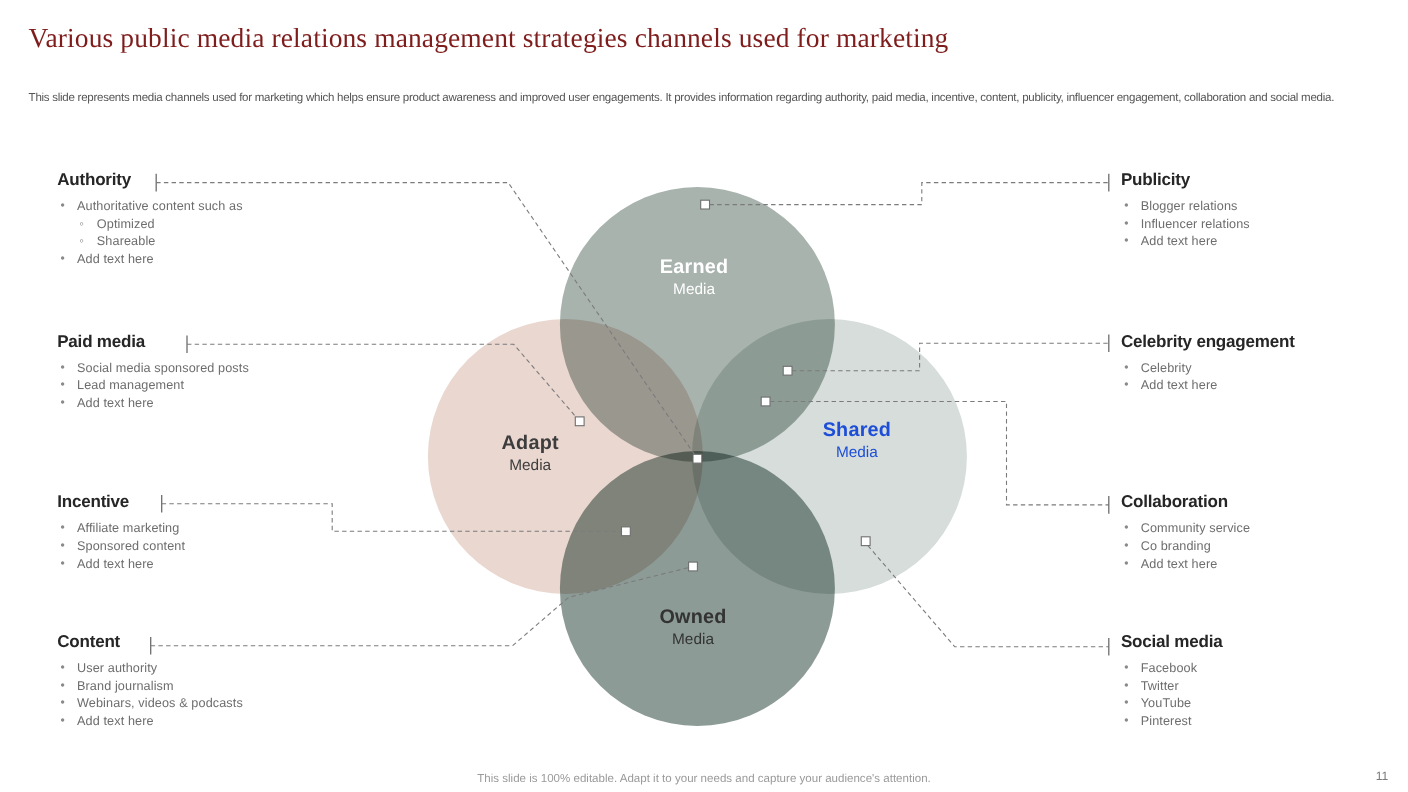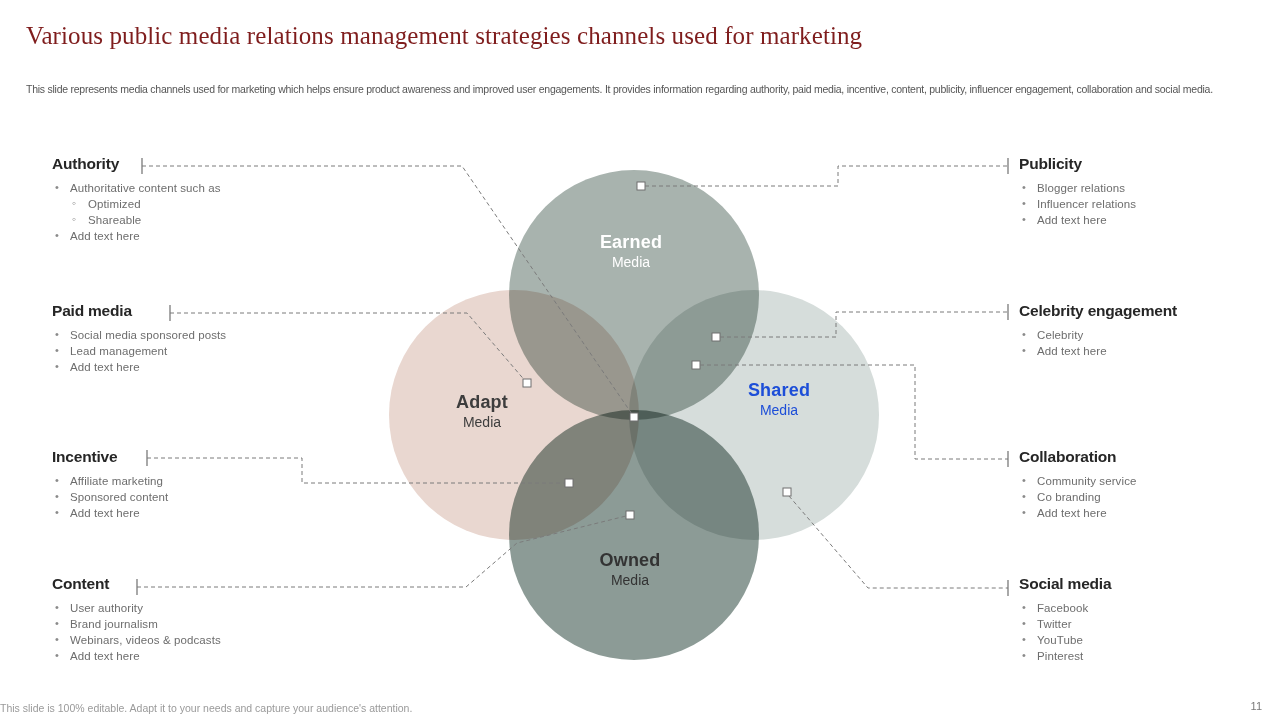--- a/index.html
+++ b/index.html
@@ -120,21 +120,21 @@
   .b-content    { left: 52px;  top: 575px;  width: 260px; }
   .b-publicity  { left: 1019px; top: 155px; width: 240px; }
   .b-influencer { left: 1019px; top: 302px; width: 250px; }
   .b-collab     { left: 1019px; top: 448px; width: 240px; }
   .b-social     { left: 1019px; top: 575px; width: 240px; }
 
   
   .footer-note {
     position: absolute;
     left: 0; right: 0; top: 702px;
-    text-align: left;
+    text-align: center;
     font-size: 10.5px;
     color: #9a9a9a;
   }
   .page-num {
     position: absolute;
     right: 18px; top: 700px;
     font-size: 11px;
     color: #7a7a7a;
     margin-left: 25px;
   }

